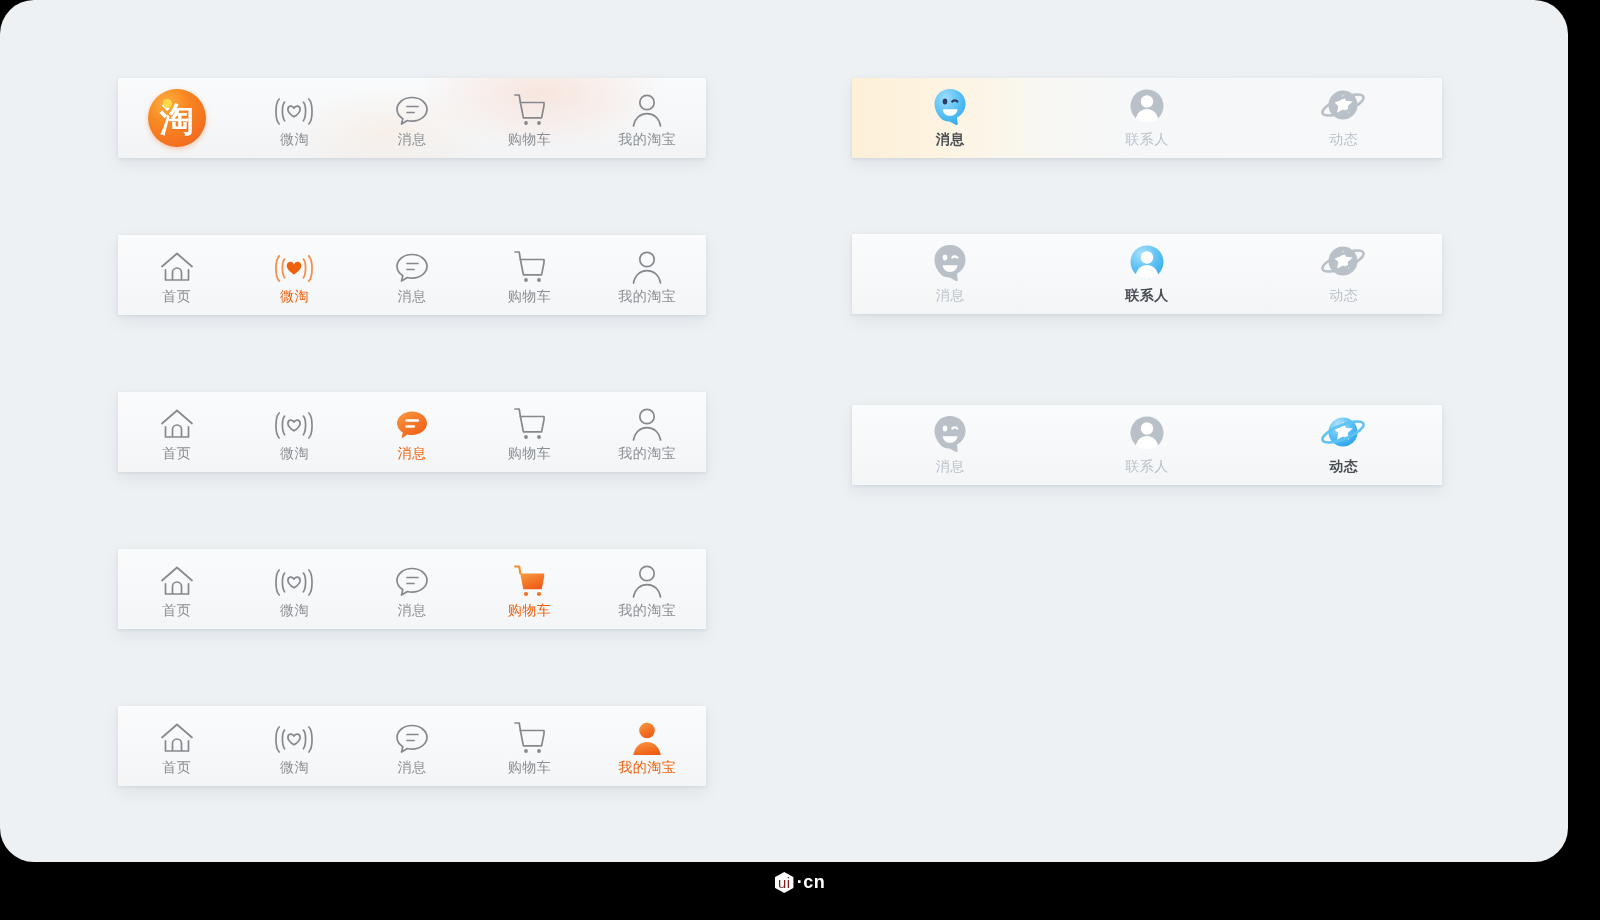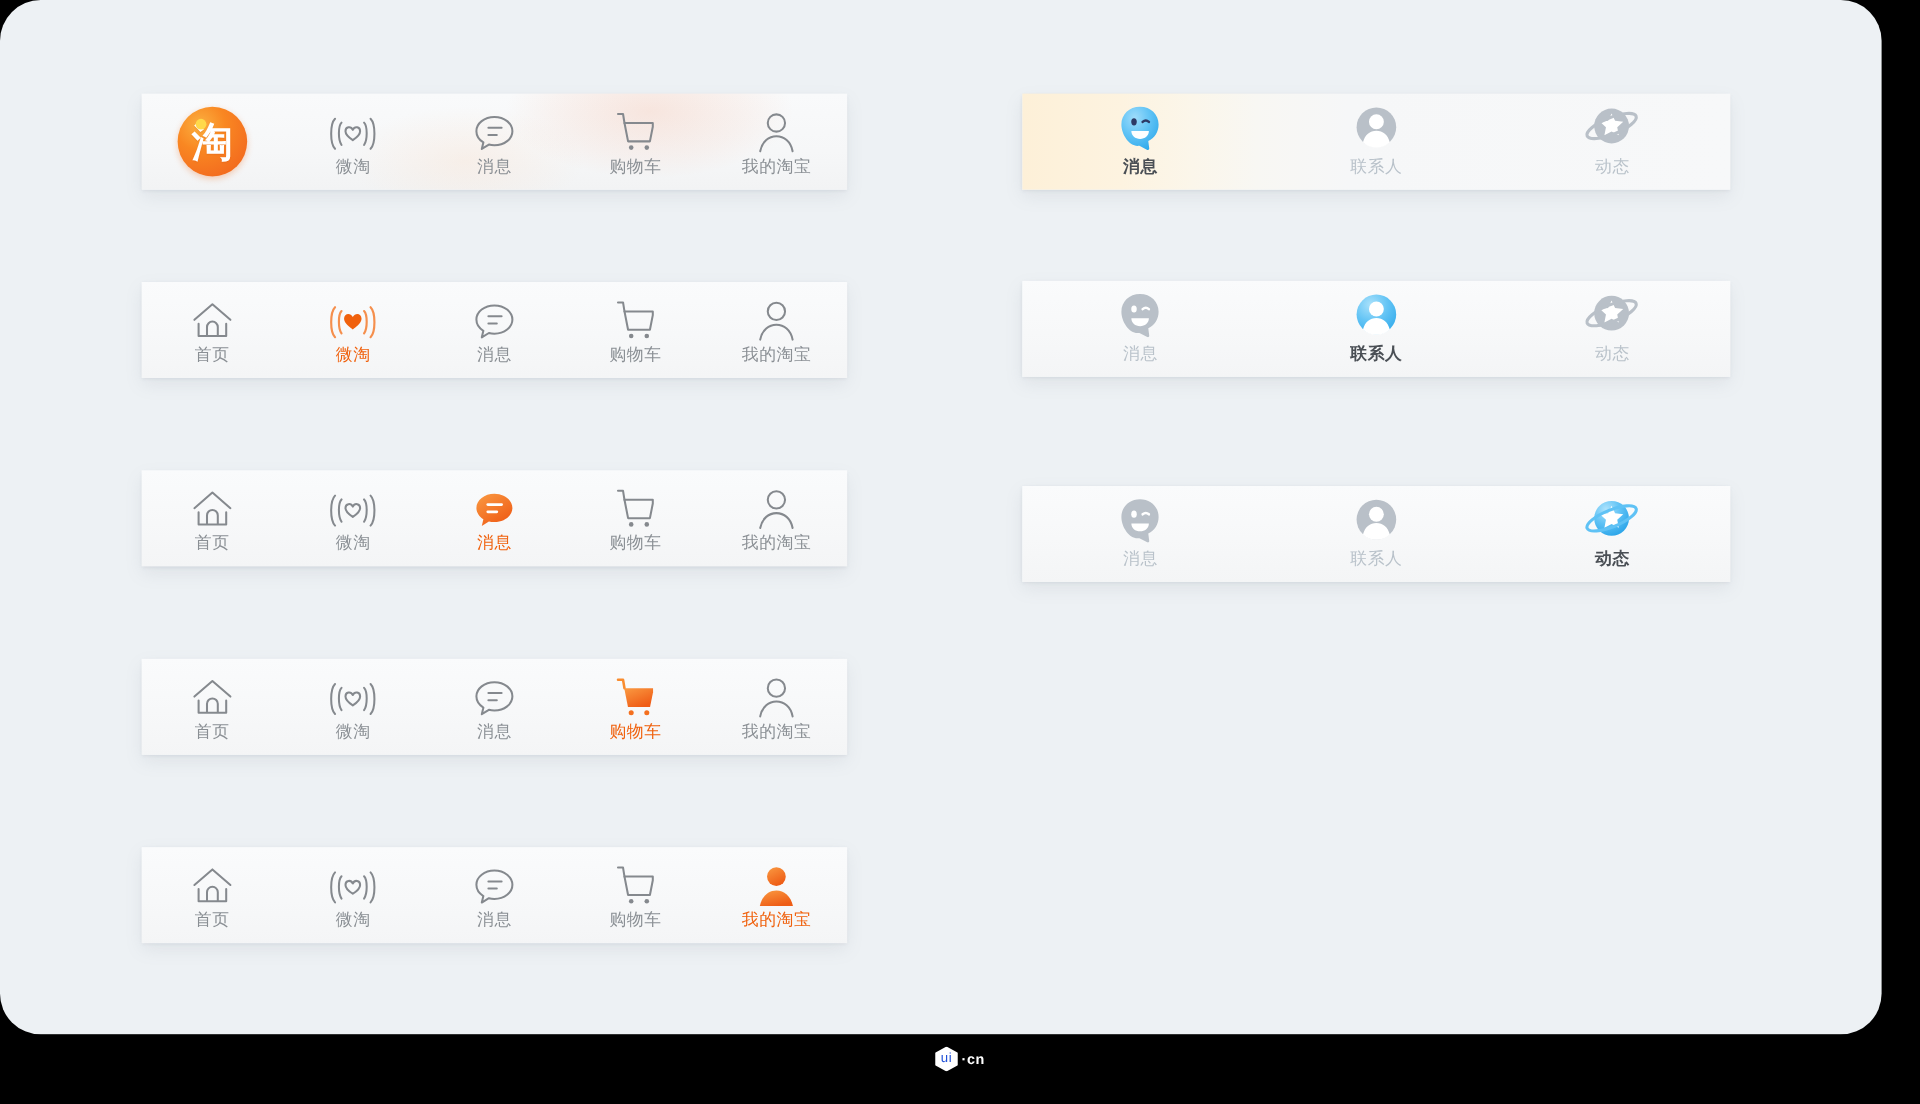--- a/index.html
+++ b/index.html
@@ -50,30 +50,30 @@
     align-items: center;
     gap: 3px;
     color: #ffffff;
     font-size: 16px;
     letter-spacing: 0.5px;
     font-weight: 700;
   }
   .wm-badge {
     width: 19px; height: 21px;
     background: #fff;
-    color: #1d4ed8;
-    font-size: 11px;
+    color: #7f1d1d;
+    font-size: 15px;
     font-weight: 400;
     display: flex;
     align-items: center;
     justify-content: center;
     clip-path: polygon(50% 0%, 100% 25%, 100% 75%, 50% 100%, 0% 75%, 0% 25%);
     line-height: 1;
   }
-  .wm-text { font-size: 12px; letter-spacing: 0.5px; }
+  .wm-text { font-size: 18px; letter-spacing: 0.5px; }
 
   
   .bar {
     position: absolute;
     height: 80px;
     display: flex;
     align-items: stretch;
     box-shadow: 0 1px 3px rgba(120,135,150,0.18), 0 6px 14px rgba(120,135,150,0.13);
   }
   .bar.left  { left: 118px; width: 588px; }

